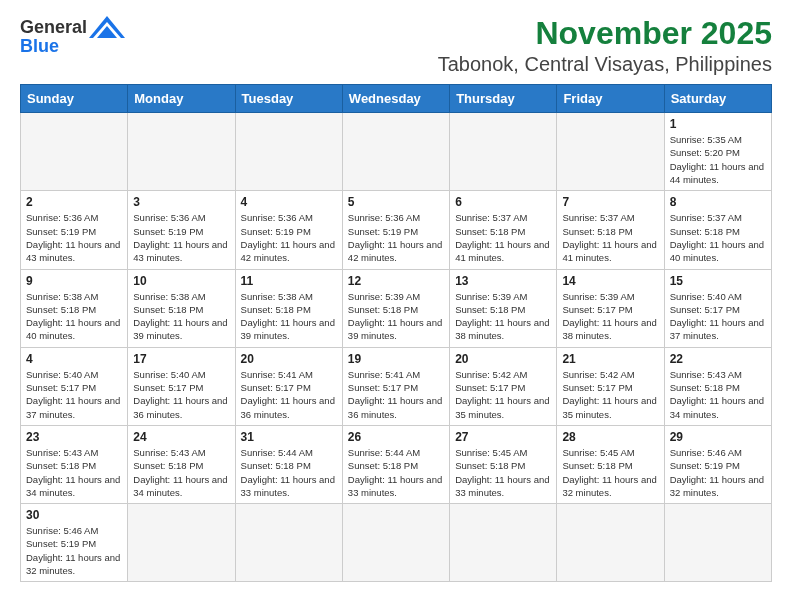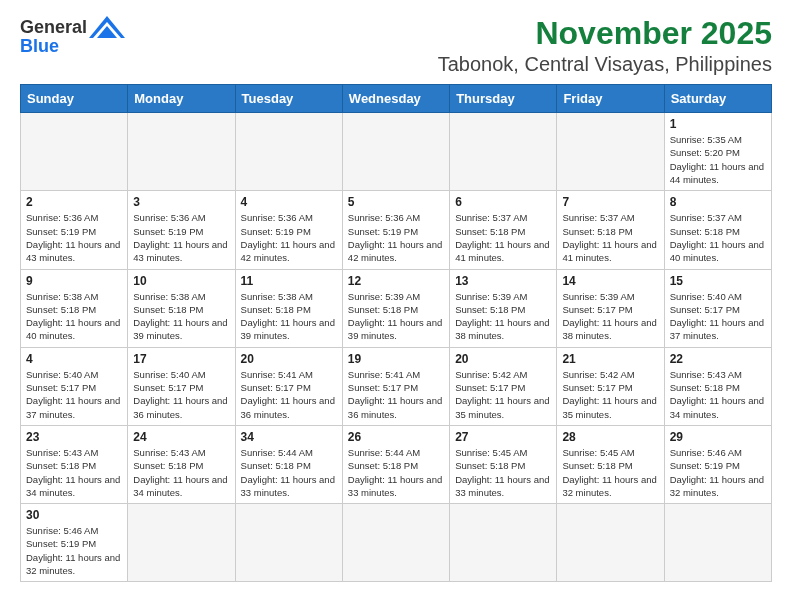--- a/index.html
+++ b/index.html
@@ -222,21 +222,21 @@
       <tr>
         <td>
           <div class="day-number">23</div>
           <div class="day-info">Sunrise: 5:43 AM<br>Sunset: 5:18 PM<br>Daylight: 11 hours and 34 minutes.</div>
         </td>
         <td>
           <div class="day-number">24</div>
           <div class="day-info">Sunrise: 5:43 AM<br>Sunset: 5:18 PM<br>Daylight: 11 hours and 34 minutes.</div>
         </td>
         <td>
-          <div class="day-number">34</div>
+          <div class="day-number">31</div>
           <div class="day-info">Sunrise: 5:44 AM<br>Sunset: 5:18 PM<br>Daylight: 11 hours and 33 minutes.</div>
         </td>
         <td>
           <div class="day-number">26</div>
           <div class="day-info">Sunrise: 5:44 AM<br>Sunset: 5:18 PM<br>Daylight: 11 hours and 33 minutes.</div>
         </td>
         <td>
           <div class="day-number">27</div>
           <div class="day-info">Sunrise: 5:45 AM<br>Sunset: 5:18 PM<br>Daylight: 11 hours and 33 minutes.</div>
         </td>

